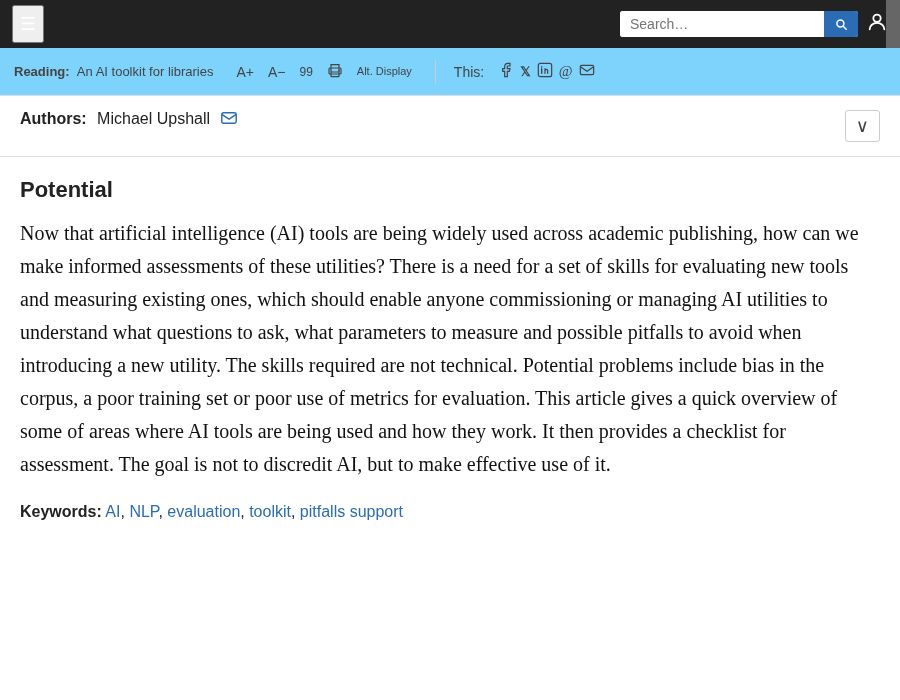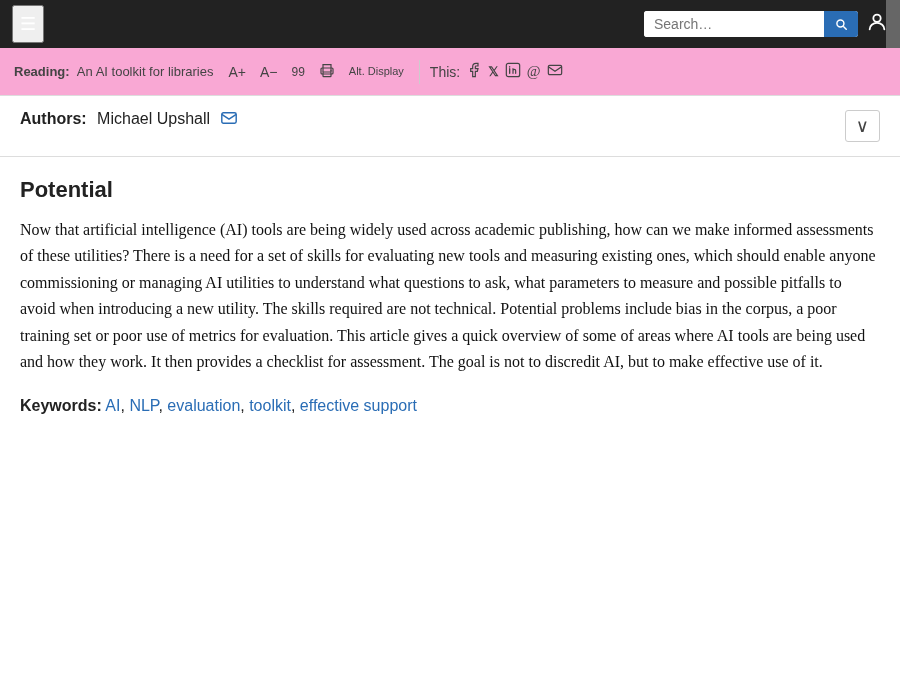--- a/index.html
+++ b/index.html
@@ -31,20 +31,21 @@
       display: flex;
       align-items: center;
       gap: 8px;
     }
     .search-box {
       display: flex;
       align-items: center;
       background: #fff;
       border-radius: 3px;
       overflow: hidden;
+      gap: 24px;
     }
     .search-input {
       border: none;
       outline: none;
       padding: 5px 10px;
       font-size: 14px;
       width: 180px;
       color: #999;
     }
     .search-button {
@@ -58,27 +59,27 @@
     }
     .search-button svg { fill: #fff; }
     .user-icon {
       color: #fff;
       font-size: 20px;
       cursor: pointer;
     }
 
     
     .reading-bar {
-      background: #f9a8d4;
+      background: #7dd3fc;
       border-bottom: 1px solid #ddd;
       height: 48px;
       display: flex;
       align-items: center;
       padding: 0 14px;
-      gap: 6px;
+      gap: 14px;
     }
     .reading-label {
       font-size: 13px;
       color: #444;
       font-family: Arial, sans-serif;
     }
     .reading-label span {
       font-weight: bold;
     }
     .download-btn {
@@ -161,21 +162,21 @@
     .article-content {
       padding: 20px 20px 20px 20px;
     }
     .abstract-title {
       font-size: 22px;
       font-weight: bold;
       font-family: Arial, sans-serif;
       margin-bottom: 14px;
     }
     .abstract-text {
-      font-size: 16px;
+      font-size: 20px;
       line-height: 1.65;
       color: #111;
       font-family: Georgia, 'Times New Roman', serif;
       margin-bottom: 22px;
     }
     .keywords-line {
       font-size: 16px;
       font-family: Arial, sans-serif;
       color: #222;
     }
@@ -279,16 +280,16 @@
 <div class="article-content">
   <h2 class="abstract-title">Potential</h2>
   <p class="abstract-text">Now that artificial intelligence (AI) tools are being widely used across academic publishing, how can we make informed assessments of these utilities? There is a need for a set of skills for evaluating new tools and measuring existing ones, which should enable anyone commissioning or managing AI utilities to understand what questions to ask, what parameters to measure and possible pitfalls to avoid when introducing a new utility. The skills required are not technical. Potential problems include bias in the corpus, a poor training set or poor use of metrics for evaluation. This article gives a quick overview of some of areas where AI tools are being used and how they work. It then provides a checklist for assessment. The goal is not to discredit AI, but to make effective use of it.</p>
   <div class="keywords-line">
     <strong>Keywords:</strong>
     <span>
       <a href="#" class="keyword-link"> AI</a>,
       <a href="#" class="keyword-link"> NLP</a>,
       <a href="#" class="keyword-link"> evaluation</a>,
       <a href="#" class="keyword-link"> toolkit</a>,
-      <a href="#" class="keyword-link"> effective support</a>
+      <a href="#" class="keyword-link"> pitfalls support</a>
     </span>
   </div>
 </div>
 
 </body></html>

